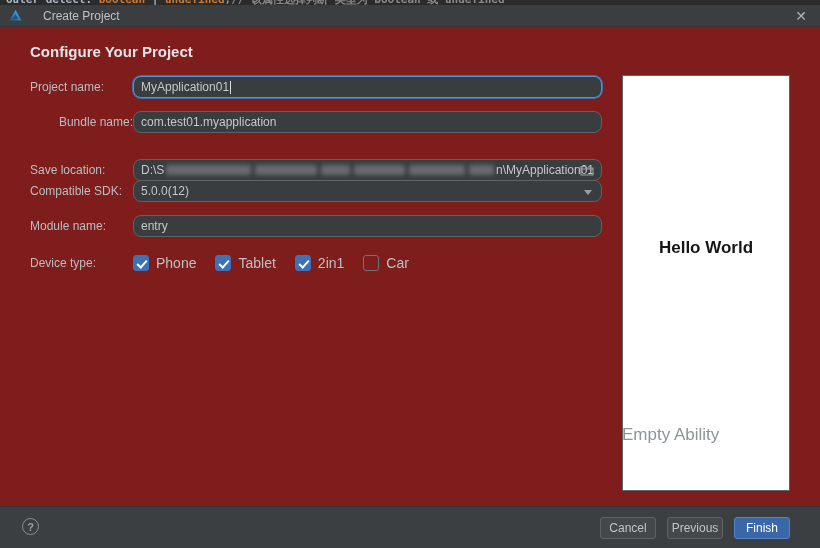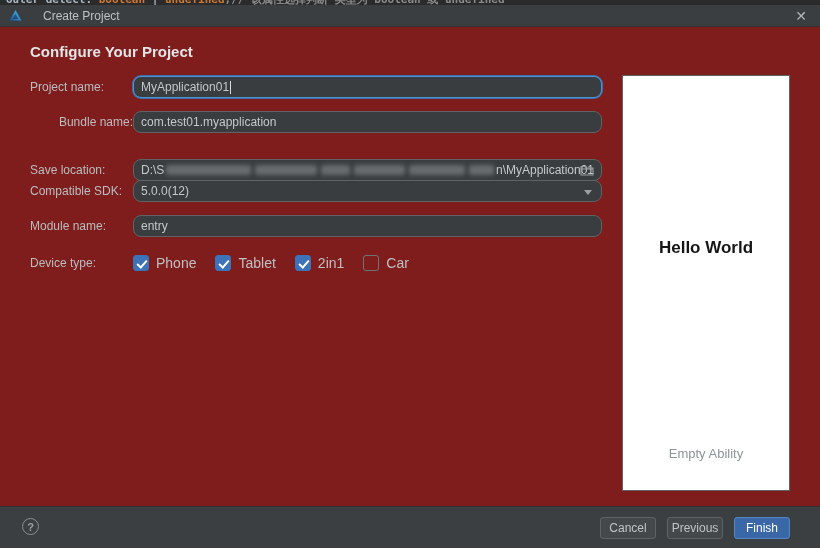--- a/index.html
+++ b/index.html
@@ -55,22 +55,22 @@
   .chk.checked { background:#3d72b8; border-color:#3d72b8; }
   .chk.checked::after { content:""; position:absolute; left:5px; top:2px; width:4px; height:8px;
                         border:solid #ffffff; border-width:0 2px 2px 0; transform:rotate(42deg); }
   .chk-label { color:#bcc0c3; font-size:14px; }
 
   
   .phone-preview { position:absolute; left:622px; top:48px; width:168px; height:416px;
                    background:#ffffff; border:1px solid #606365; }
   .hello { position:absolute; left:0; width:100%; top:162px; text-align:center;
            color:#161616; font-size:17px; font-weight:bold; }
-  .preview-caption { position:absolute; left:622px; top:419px; width:168px; text-align:center;
-                     color:#8e9497; font-size:13px; }
+  .preview-caption { position:absolute; left:622px; top:398px; width:168px; text-align:left;
+                     color:#8e9497; font-size:17px; }
 
   
   .footer { position:absolute; top:506px; left:0; width:820px; height:42px;
             background:#3c3f41; border-top:1px solid #323537; }
   .help { position:absolute; left:22px; top:11px; width:17px; height:17px; border-radius:50%;
           border:1px solid #8b9092; color:#9b9fa2; font-size:11px; font-weight:bold;
           text-align:center; line-height:16px; }
   .btns { position:absolute; right:30px; top:10px; display:flex; gap:11px; }
   .btn { min-width:56px; height:22px; padding:0 0; font-size:12px; border-radius:3px;
          display:flex; align-items:center; justify-content:center; cursor:default; }

